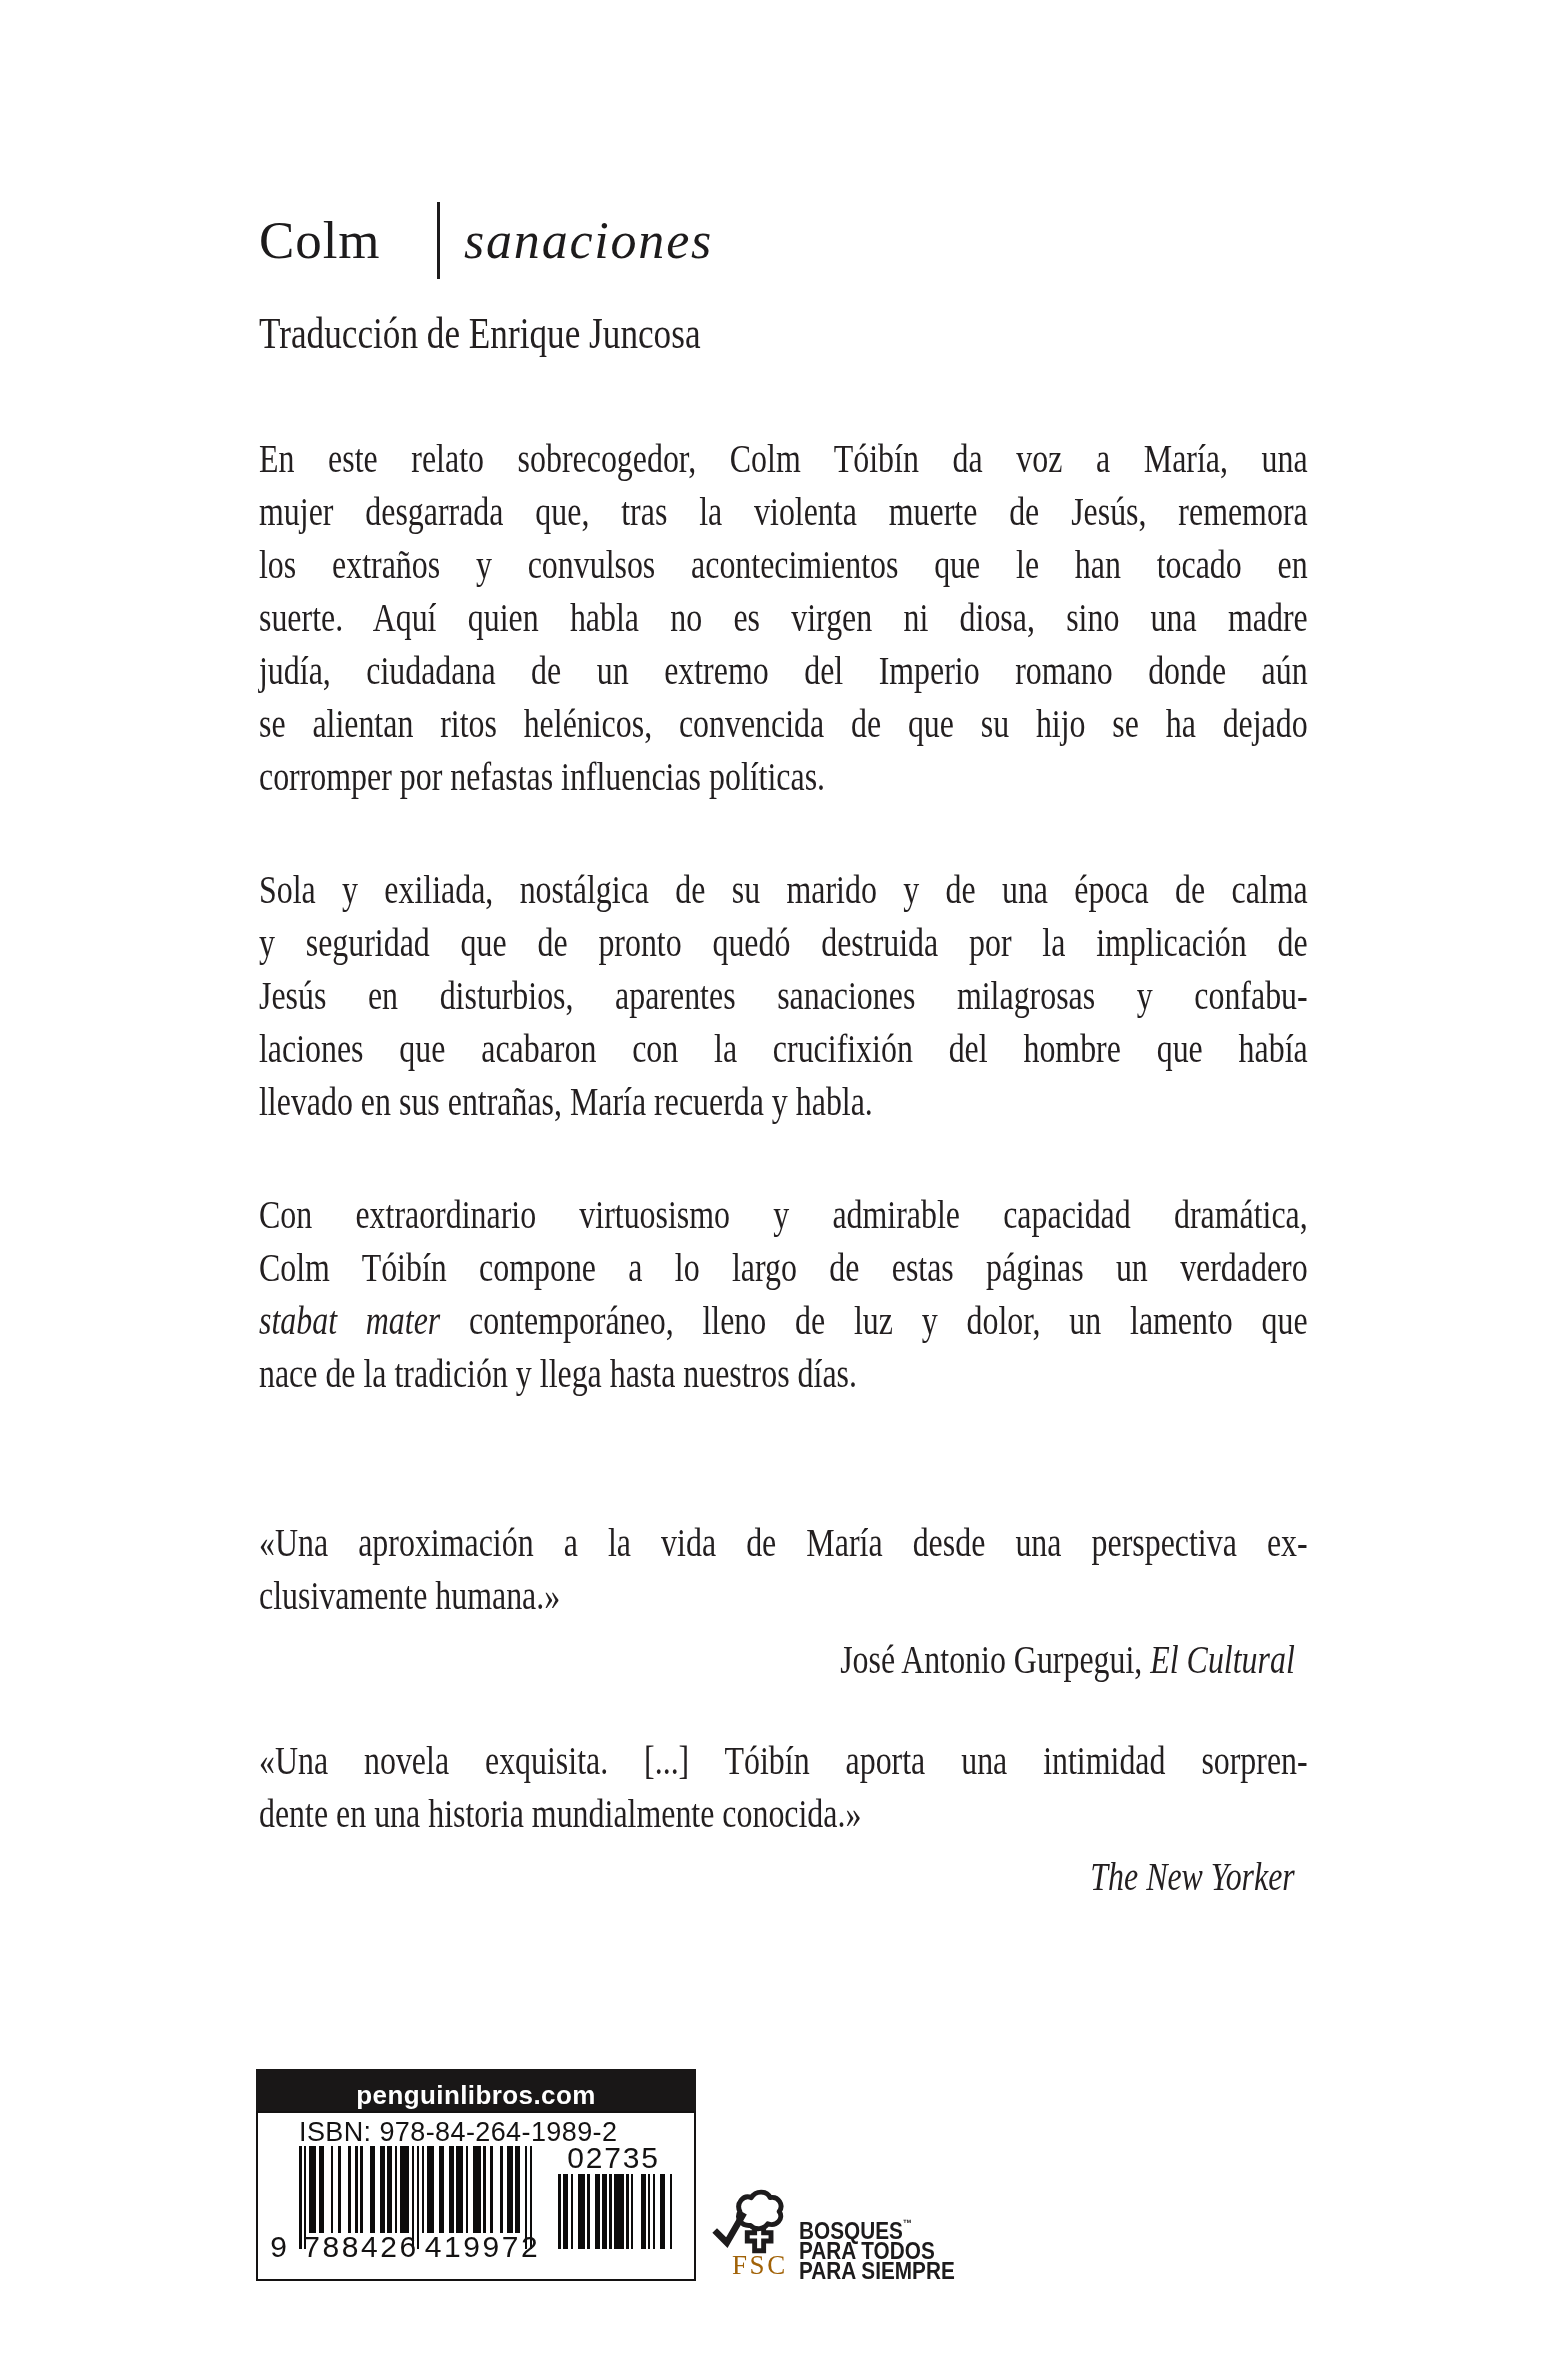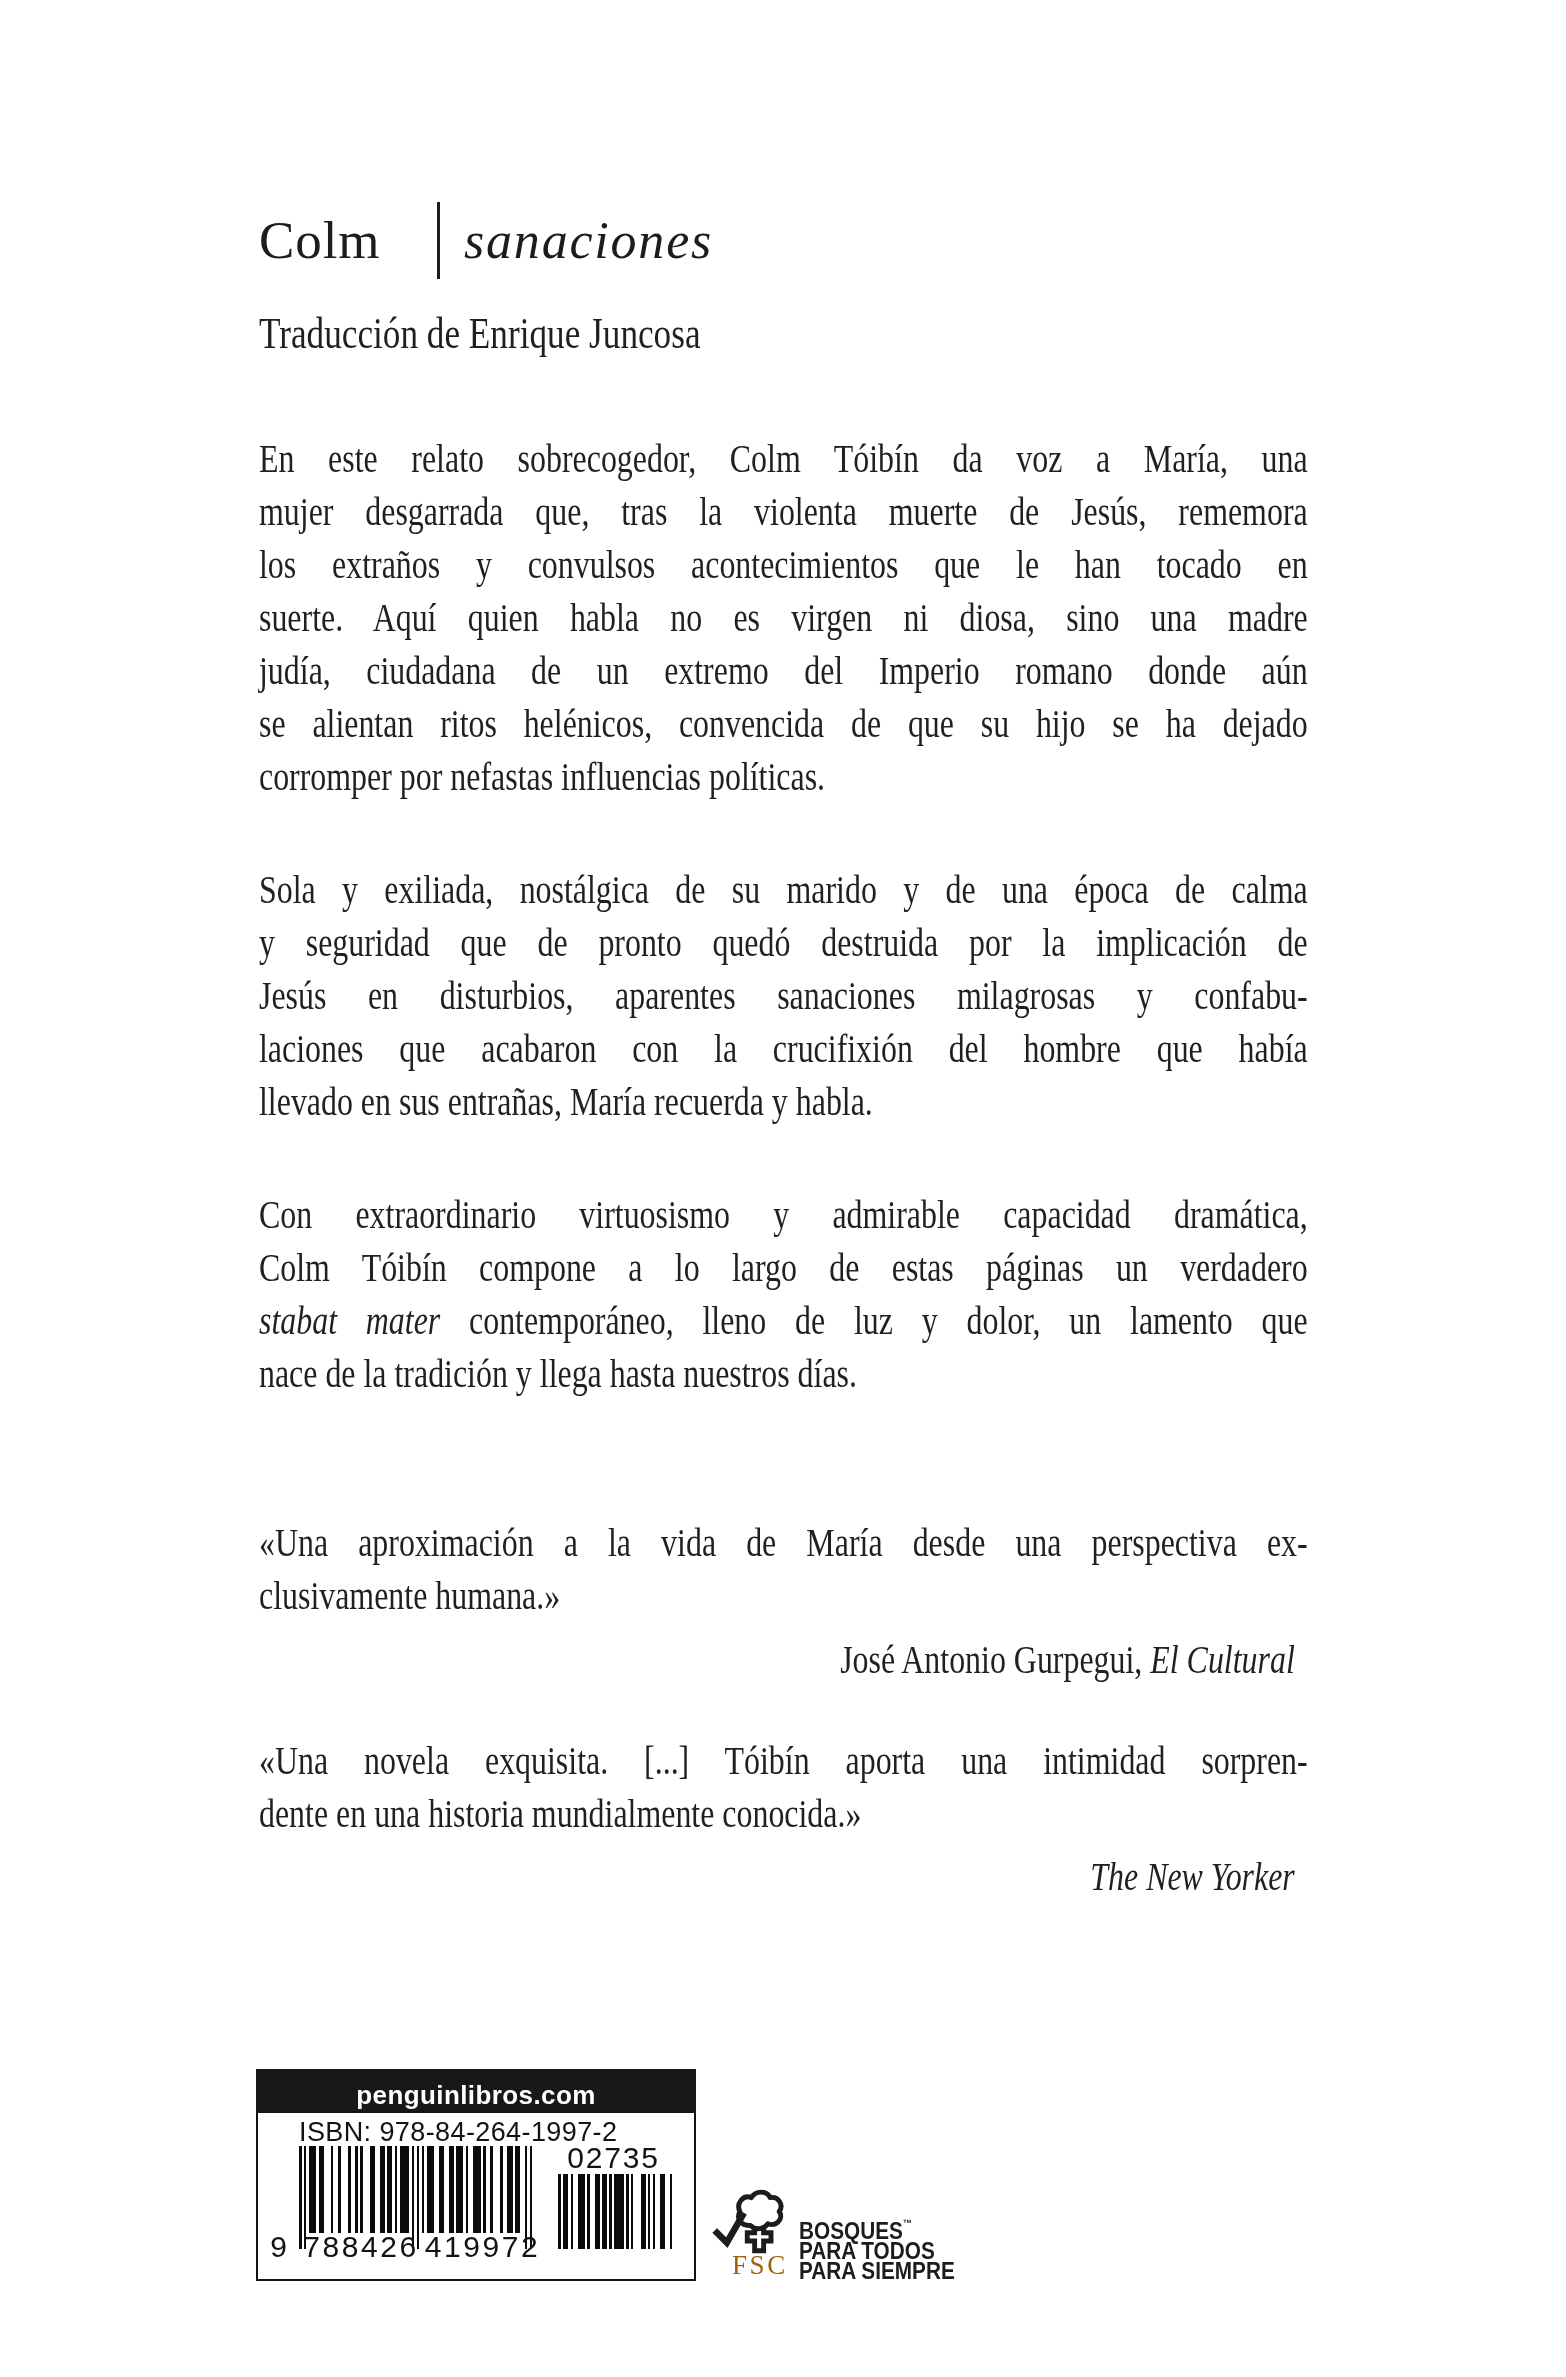--- a/index.html
+++ b/index.html
@@ -106,21 +106,21 @@
         <div class="attribution"><em>The New Yorker</em></div>
       </div>
     </div>
   </div>
 
   <div class="site-bar">
     <span>penguinlibros.com</span>
   </div>
 
   <div class="isbn-box">
-    <div class="isbn-label">ISBN: 978-84-264-1997-2</div>
+    <div class="isbn-label">ISBN: 978-84-264-1989-2</div>
     <div class="ean-main">
         <svg viewBox="0 0 95 118" preserveAspectRatio="none" class="barcode-svg" shape-rendering="crispEdges">
           <rect x="0" y="0" width="1.05" height="118" fill="#0c0b0b"></rect>
           <rect x="2" y="0" width="1.05" height="118" fill="#0c0b0b"></rect>
           <rect x="4" y="0" width="3.05" height="100" fill="#0c0b0b"></rect>
           <rect x="8" y="0" width="2.05" height="100" fill="#0c0b0b"></rect>
           <rect x="13" y="0" width="1.05" height="100" fill="#0c0b0b"></rect>
           <rect x="16" y="0" width="1.05" height="100" fill="#0c0b0b"></rect>
           <rect x="20" y="0" width="1.05" height="100" fill="#0c0b0b"></rect>
           <rect x="23" y="0" width="1.05" height="100" fill="#0c0b0b"></rect>

